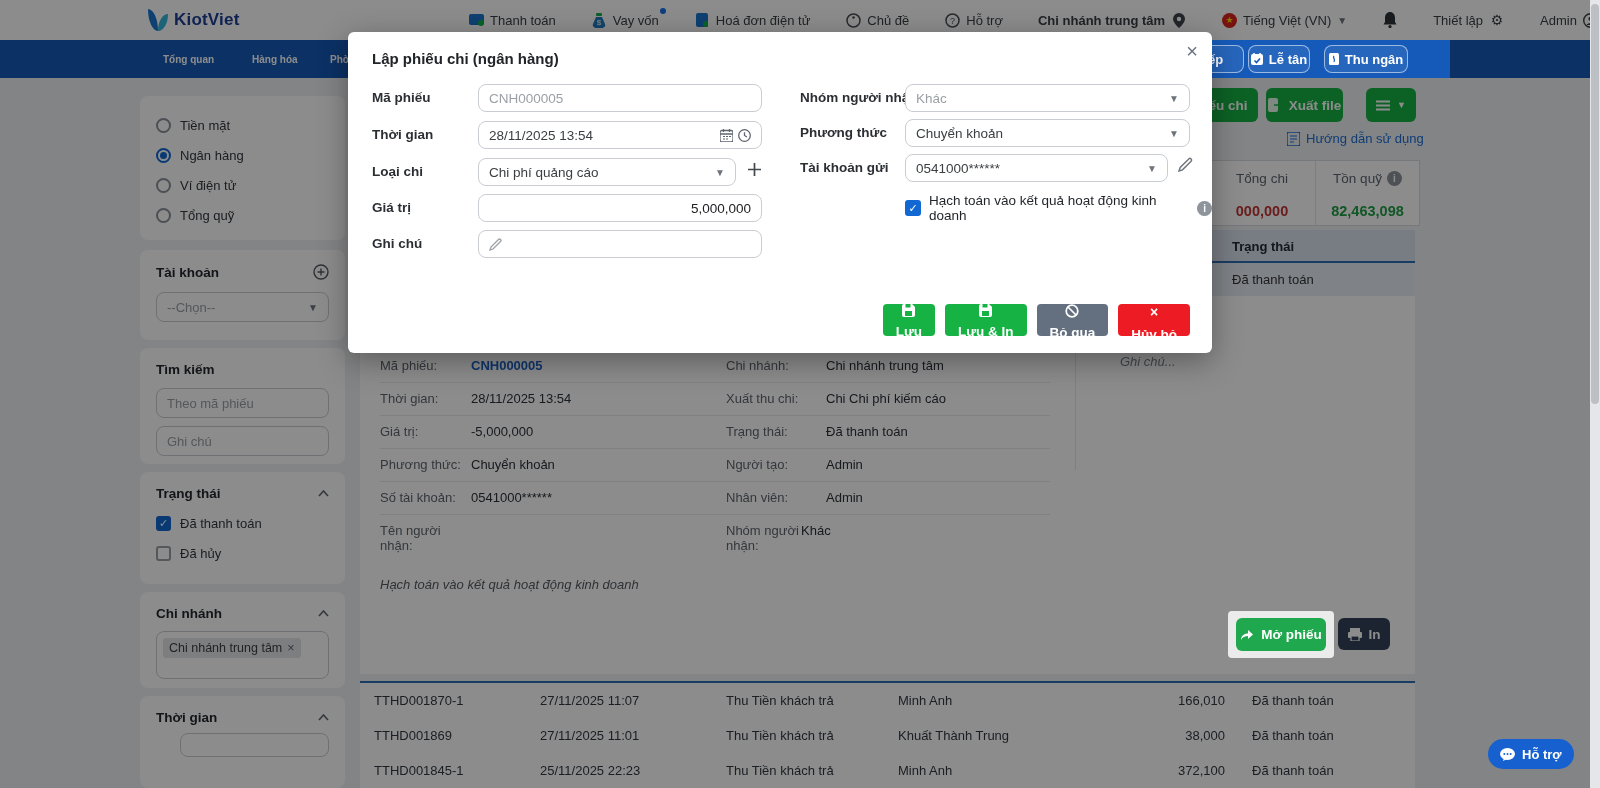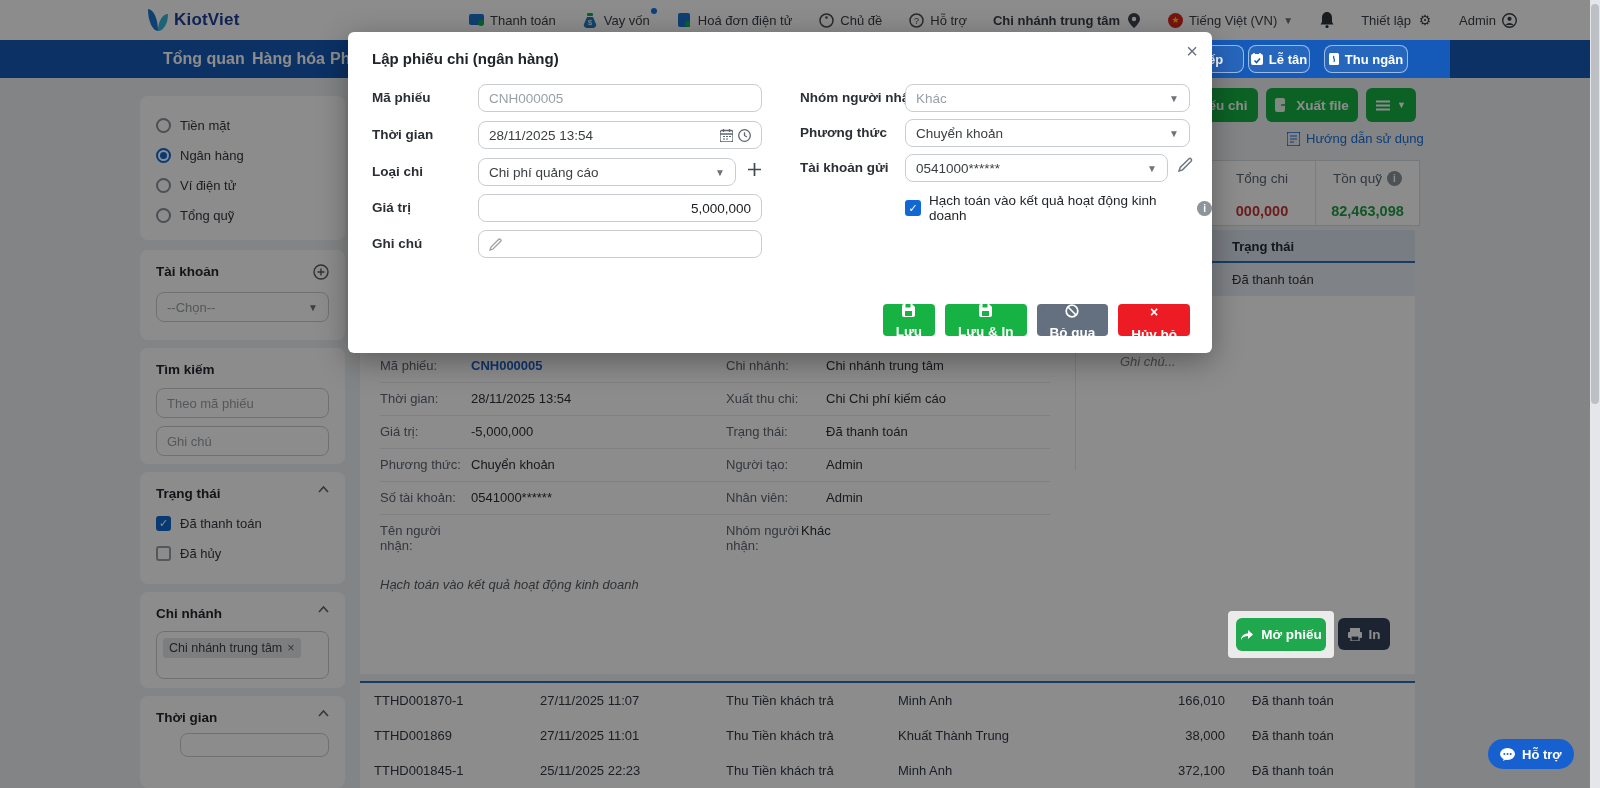--- a/index.html
+++ b/index.html
@@ -4,33 +4,33 @@
 <style>
   html,body{margin:0;padding:0;width:1600px;height:788px;overflow:hidden;
     font-family:"Liberation Sans","DejaVu Sans",sans-serif;background:#eef0f3;position:relative;}
   .abs{position:absolute;}
   
   .topbar{left:0;top:0;width:1600px;height:40px;background:#ffffff;}
   .logo{left:148px;top:7px;height:26px;display:flex;align-items:center;gap:6px;}
   .logo-leaf{width:10px;height:22px;background:#1b75d0;border-radius:0 100% 0 100%;}
   .logo-leaf.r{background:#35b5d9;border-radius:100% 0 100% 0;height:17px;margin-top:5px;}
   .logo-text{font-size:17px;font-weight:bold;color:#1c3f94;letter-spacing:.2px;}
-  .hmenu{left:468px;top:0;right:168px;height:40px;display:flex;align-items:center;gap:26px;font-size:13px;color:#3a3f45;}
+  .hmenu{left:468px;top:0;right:168px;height:40px;display:flex;align-items:center;gap:35px;font-size:13px;color:#3a3f45;}
   .hitem{display:flex;align-items:center;gap:6px;position:relative;height:40px;white-space:nowrap;cursor:pointer;}
   .hitem.active::after{content:"";position:absolute;left:20px;right:8px;bottom:0;height:3px;background:#12b34c;}
   .mini-ic{width:16px;height:16px;display:inline-flex;align-items:center;justify-content:center;}
   .dot-badge{width:6px;height:6px;border-radius:50%;background:#1673e6;position:absolute;top:8px;right:-7px;}
   .flag{width:15px;height:15px;border-radius:50%;background:#da251d;display:inline-flex;align-items:center;justify-content:center;color:#ffd400;font-size:9px;}
   .caret{font-size:10px;color:#6d747c;}
   
   .bluenav{left:0;top:40px;width:1600px;height:38px;background:#155ab8;}
-  .ntab{top:40px;height:38px;display:flex;align-items:center;color:#fff;font-size:16px;font-weight:600;white-space:nowrap;cursor:pointer;}
+  .ntab{top:40px;height:38px;display:flex;align-items:center;color:#fff;font-size:10px;font-weight:600;white-space:nowrap;cursor:pointer;}
   
   .card{background:#fff;border-radius:8px;left:140px;width:205px;box-sizing:border-box;padding:14px 16px;}
-  .card-title{font-size:13.5px;font-weight:bold;color:#23272d;display:flex;align-items:flex-start;justify-content:space-between;}
+  .card-title{font-size:13.5px;font-weight:bold;color:#23272d;display:flex;align-items:center;justify-content:space-between;}
   .radio-row,.check-row{display:flex;align-items:center;gap:9px;font-size:13px;color:#33383f;margin-top:15px;}
   .radio{width:15px;height:15px;border-radius:50%;border:2px solid #8a9099;box-sizing:border-box;flex:none;}
   .radio.sel{border-color:#1268d2;position:relative;}
   .radio.sel::after{content:"";position:absolute;left:2px;top:2px;width:7px;height:7px;border-radius:50%;background:#1268d2;}
   .checkbox{width:15px;height:15px;border-radius:3px;border:2px solid #9aa0a6;box-sizing:border-box;flex:none;}
   .checkbox.on{border:none;background:#1268d2;color:#fff;display:flex;align-items:center;justify-content:center;font-size:11px;font-weight:bold;}
   .select,.tinput{height:30px;border:1px solid #c9cdd2;border-radius:8px;display:flex;align-items:center;
     padding:0 10px;font-size:13px;color:#3c4043;background:#fff;box-sizing:border-box;justify-content:space-between;}
   .ph{color:#9aa0a6;}
   .chev-up{color:#5f6670;font-size:11px;}
@@ -284,21 +284,21 @@
 
 <div class="abs btn btn-green" style="left:1130px;top:88px;width:128px;height:34px;">
   <span class="ico">
     <svg width="13" height="15">
         <rect x="0" y="0" width="13" height="15" rx="2" fill="#fff" opacity=".9"></rect>
         <path d="M6.5 4 V11 M3 7.5 H10" stroke="#17b244" stroke-width="1.6"></path>
       </svg>
   </span>
     <span>Lập phiếu chi</span>
 </div>
-<div class="abs btn btn-green" style="left:1266px;top:88px;width:92px;height:34px;">
+<div class="abs btn btn-green" style="left:1266px;top:88px;width:77px;height:34px;">
   <span class="ico">
     <svg width="14" height="14">
         <rect x="0" y="0" width="10" height="14" rx="2" fill="#fff" opacity=".9"></rect>
         <path d="M6 7 H13 M10.5 4.5 L13.5 7 L10.5 9.5" stroke="#17b244" stroke-width="1.6" fill="none"></path>
       </svg>
   </span>
     <span>Xuất file</span>
 </div>
 <div class="abs btn btn-green" style="left:1366px;top:88px;width:50px;height:34px;">
   <span class="ico">

